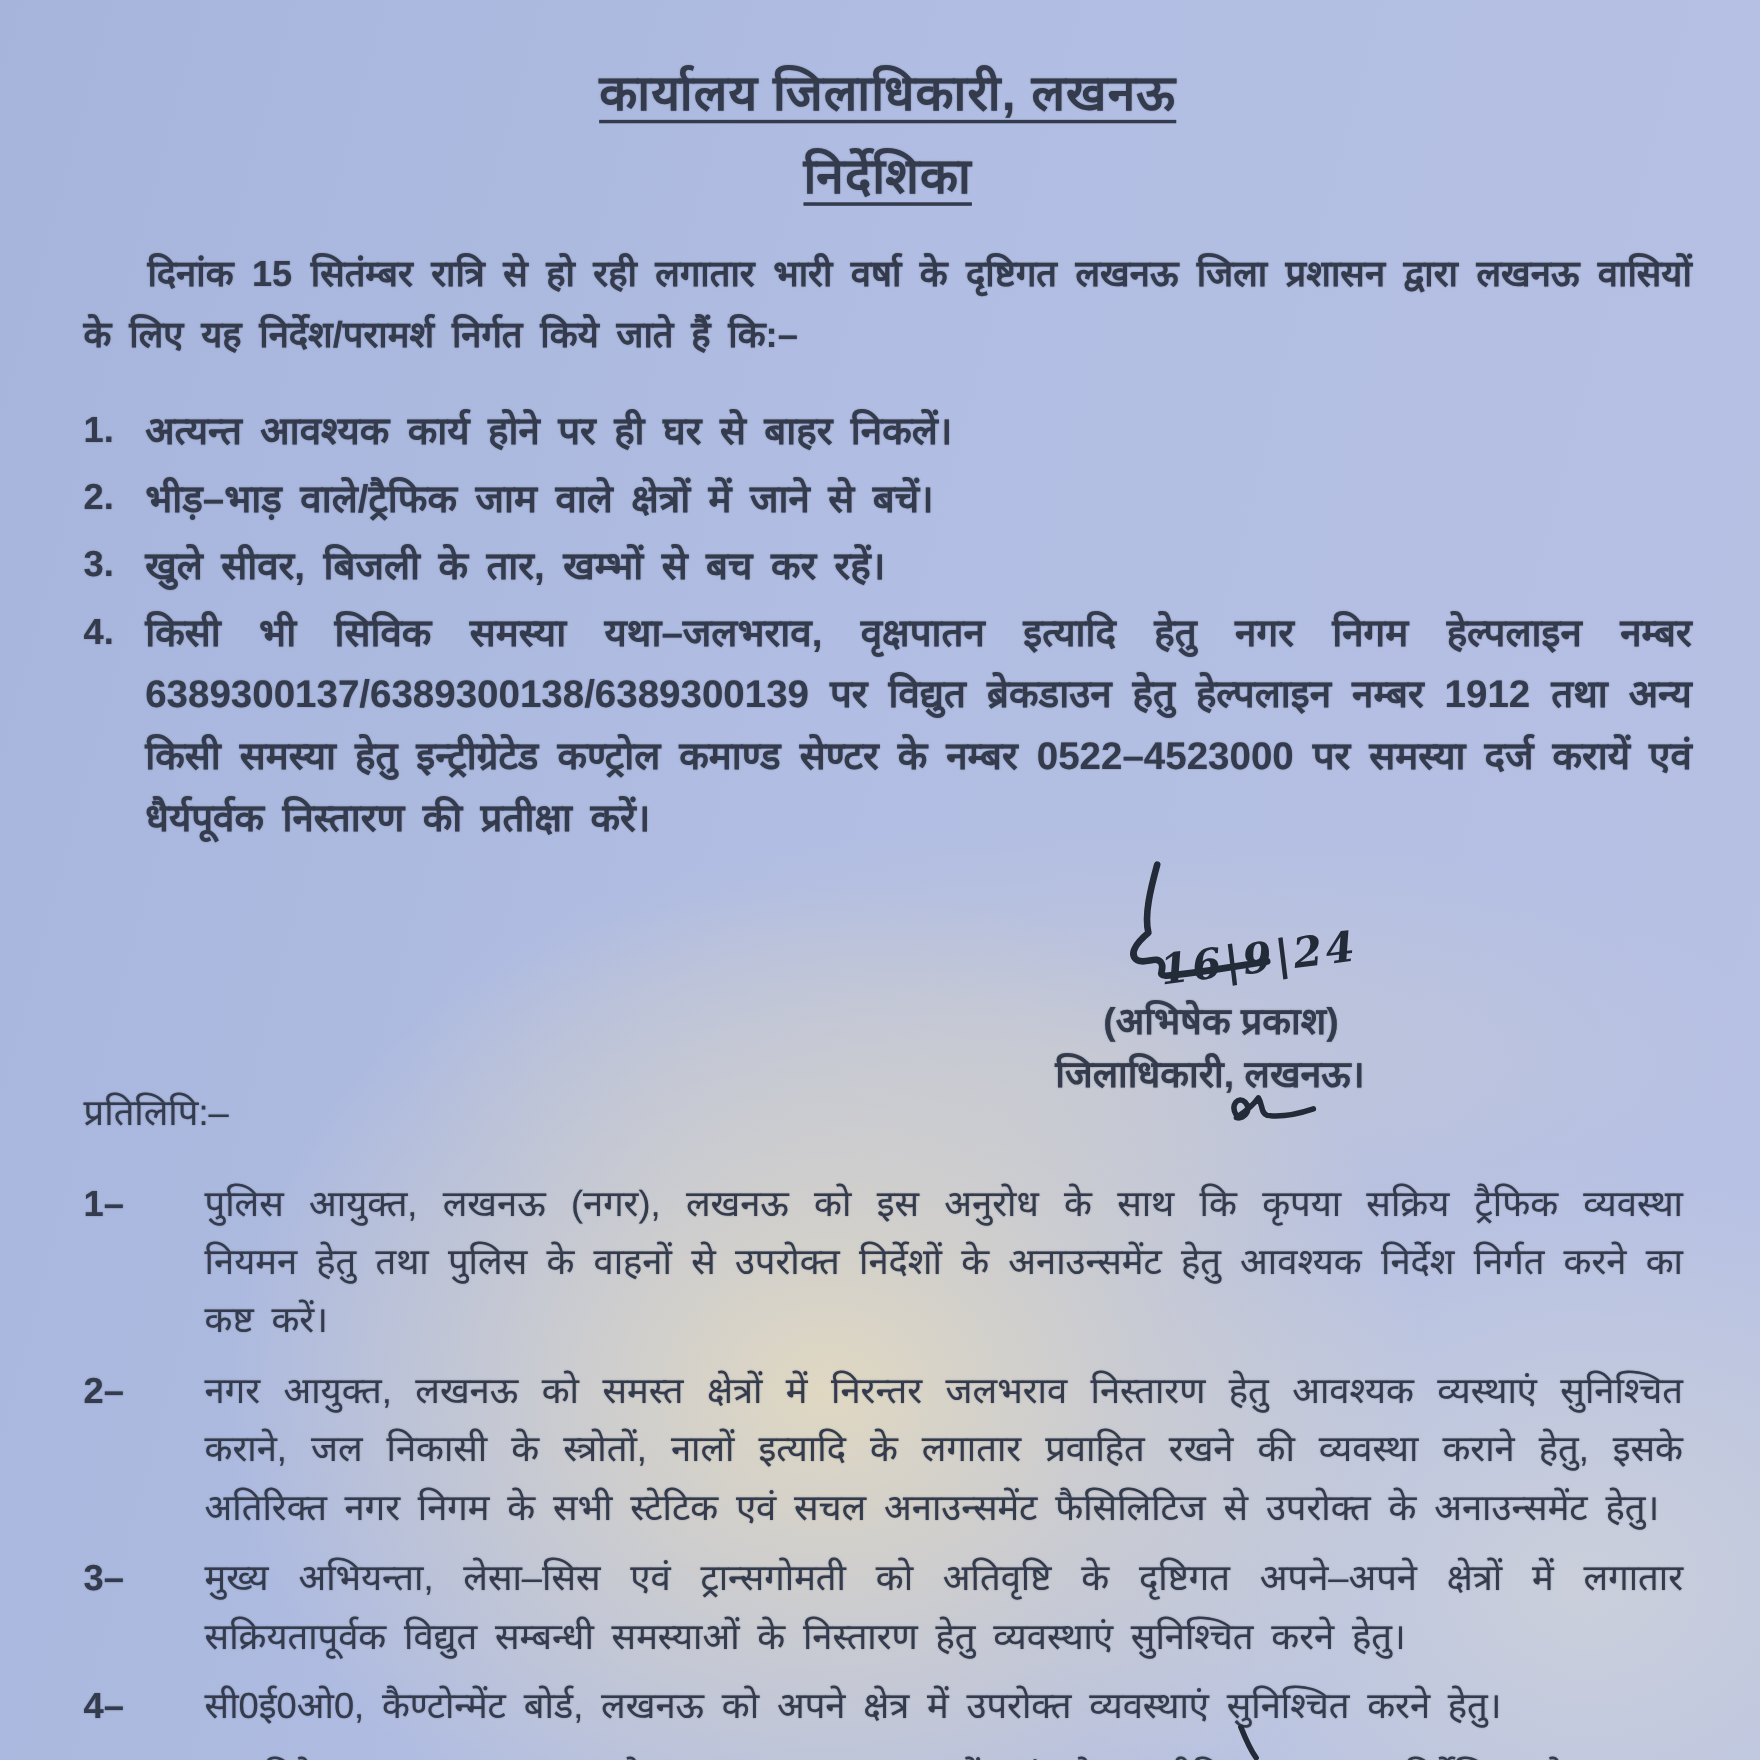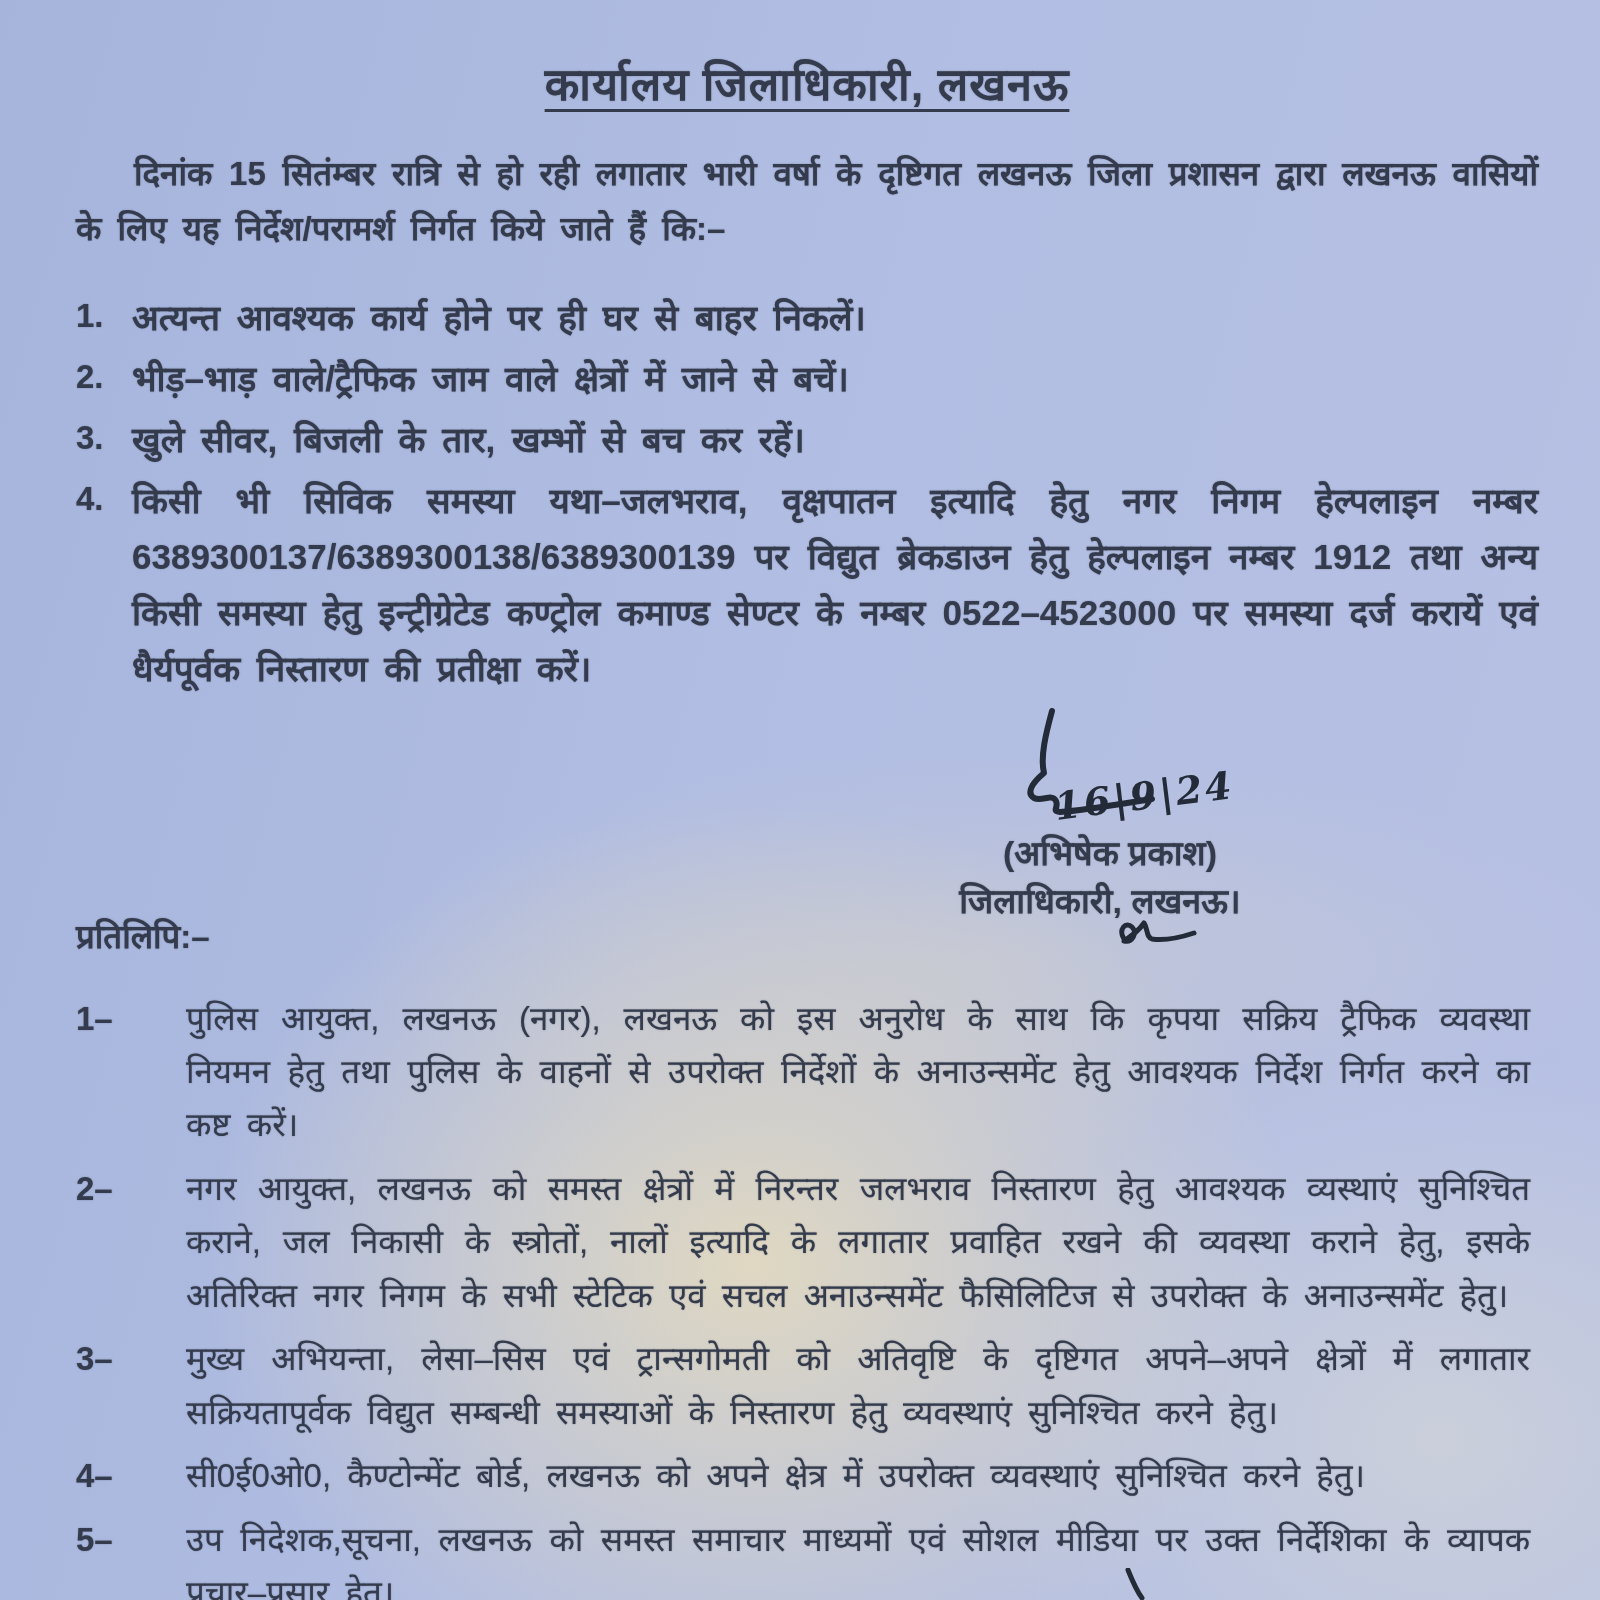--- a/index.html
+++ b/index.html
@@ -54,38 +54,39 @@
     position:absolute;left:124px;top:66px;
     font-family:"DejaVu Serif",serif;font-style:italic;
     font-size:38px;font-weight:700;color:#232b38;
     transform:rotate(-7deg);letter-spacing:3px;white-space:nowrap;
   }
   .sig-name{position:absolute;top:122px;left:0;right:0;font-size:34px;font-weight:700;text-align:center;}
   .sig-title{position:absolute;top:170px;left:0;right:20px;font-size:34px;font-weight:700;text-align:center;}
   .initial-svg{position:absolute;top:208px;left:180px;}
   .copy-heading{
     margin-top:-62px;
-    font-size:33px;font-weight:700;
+    font-size:33px;font-weight:400;
   }
   .copy-list{margin-top:34px;}
   .copy-row{display:flex;margin-bottom:10px;}
   .copy-num{flex:0 0 110px;font-size:33px;font-weight:700;line-height:1.62;}
   .copy-txt{
     flex:1;font-size:33px;font-weight:400;line-height:1.62;
     text-align:justify;word-spacing:7px;padding-right:8px;
   }
   .bottom-stroke{position:absolute;left:1122px;top:1568px;}
 </style>
 </head>
 <body>
 
 <div class="page">
 
   <div class="title-block">
     <div class="doc-title scan-text">कार्यालय जिलाधिकारी, लखनऊ</div>
+    <div class="doc-subtitle scan-text">निर्देशिका</div>
   </div>
 
   <p class="intro scan-text">दिनांक 15 सितंम्बर रात्रि से हो रही लगातार भारी वर्षा के दृष्टिगत लखनऊ जिला प्रशासन द्वारा लखनऊ वासियों के लिए यह निर्देश/परामर्श निर्गत किये जाते हैं कि:–</p>
 
   <div class="dir-list">
     <div class="dir-row">
       <span class="dir-num scan-text">1.</span>
       <span class="dir-txt scan-text">अत्यन्त आवश्यक कार्य होने पर ही घर से बाहर निकलें।</span>
     </div>
     <div class="dir-row">

